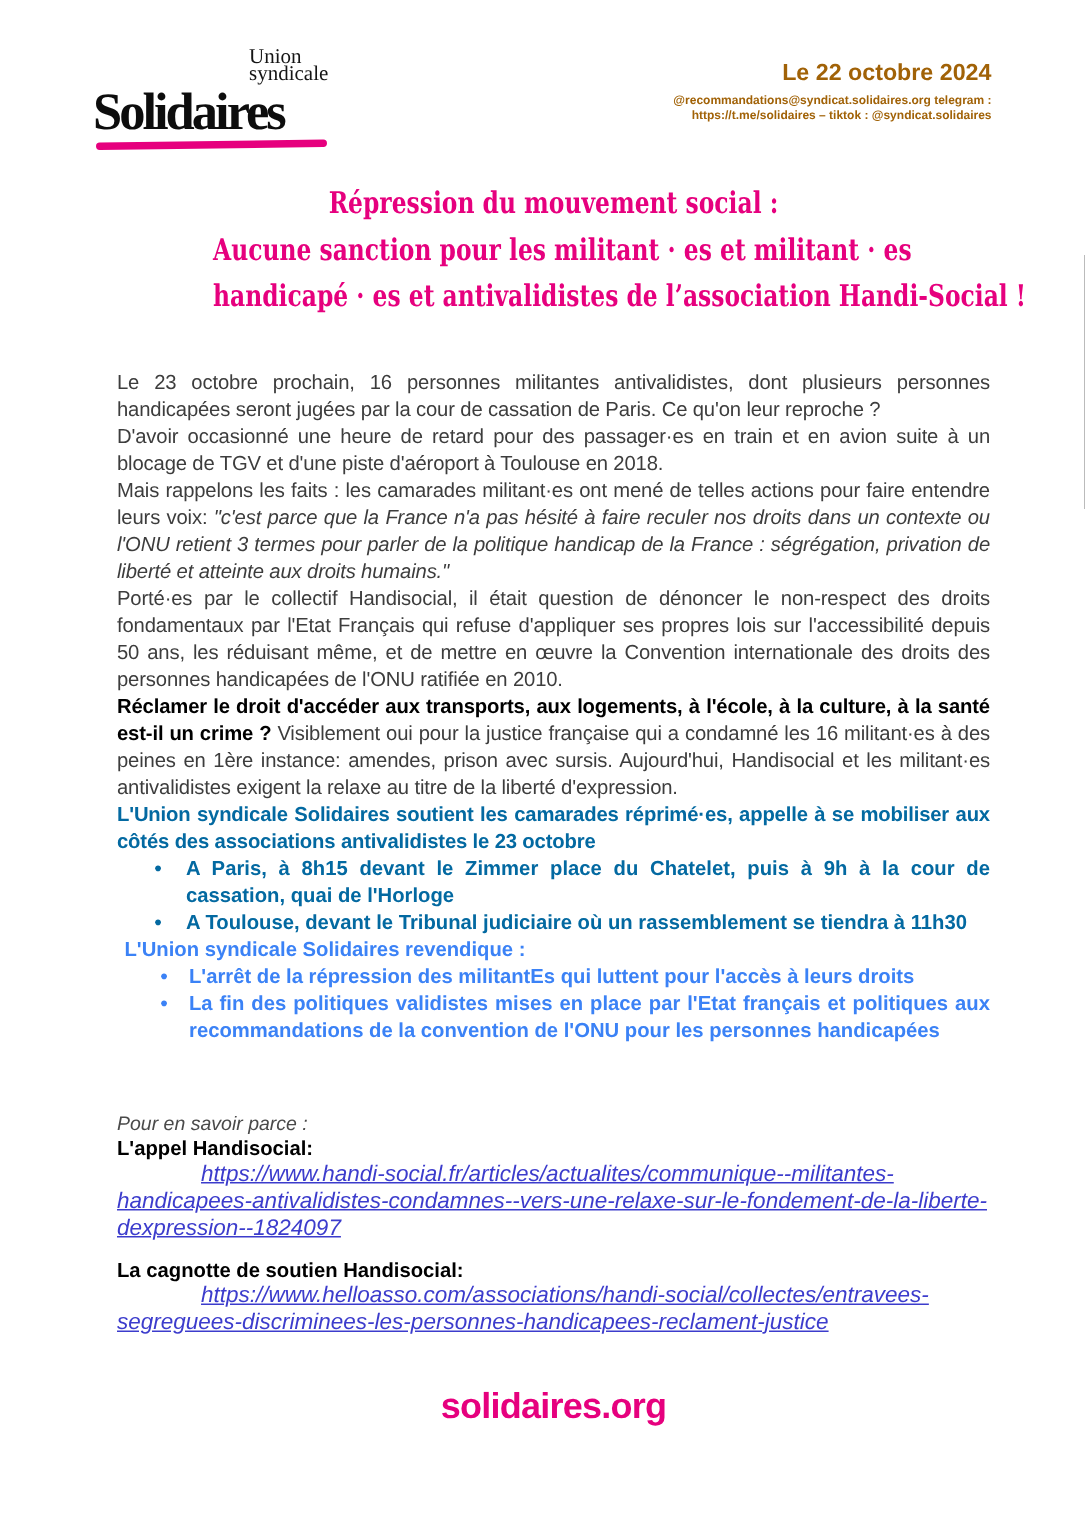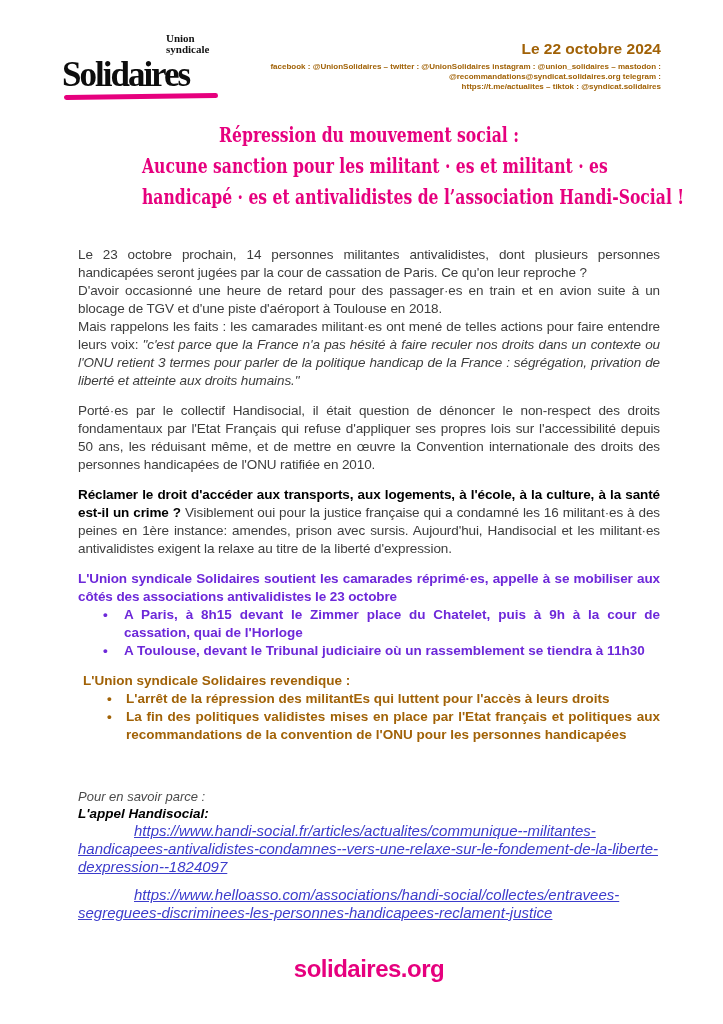--- a/index.html
+++ b/index.html
@@ -12,21 +12,21 @@
     overflow:hidden;
     font-family:"Liberation Sans", sans-serif;
     color:#3d3d3d;
   }
 
   
   .logo { position:absolute; left:62px; top:33px; width:170px; }
   .logo-sub {
     padding-left:104px;
     font-family:"Liberation Serif", serif;
-    font-weight:bold; font-size:11px; line-height:11px; color:#151515;
+    font-weight:normal; font-size:14px; line-height:11px; color:#151515;
   }
   .logo-main {
     font-family:"Liberation Serif", serif;
     font-weight:bold; font-size:35px; line-height:36px;
     letter-spacing:-2px; color:#0d0d0d;
     margin-top:2px;
   }
   .logo-underline {
     width:154px; height:5px; margin-top:1px; margin-left:2px;
     background:#e6007e; border-radius:3px;
@@ -44,37 +44,37 @@
 
   .doc-title { text-align:center; color:#e6007e; margin-bottom:33px; }
   .title-line {
     font-family:"DejaVu Serif", serif;
     font-weight:bold; font-size:20px; line-height:31px;
     white-space:nowrap;
     transform:scaleX(0.78); transform-origin:50% 50%;
   }
 
   .para { font-size:13.5px; line-height:18px; text-align:justify; letter-spacing:-0.1px; }
-  .gap12 { margin-top:12px; }
+  .gap12 { }
   .quote-italic { font-style:italic; }
   .bold-black { font-weight:bold; color:#000; }
 
-  .black-section { color:#6d28d9; font-weight:bold; }
+  .black-section { color:#0369a1; font-weight:bold; }
   .bullet-item { position:relative; padding-left:46px; text-align:justify; font-size:13.5px; line-height:18px; }
   .bullet-item .dot { position:absolute; left:25px; top:0; }
 
-  .pink-section { color:#a16207; font-weight:bold; }
+  .pink-section { color:#3b82f6; font-weight:bold; }
   .pink-section .section-heading { padding-left:5px; font-size:13.5px; line-height:18px; }
   .pink-section .bullet-item { padding-left:48px; }
   .pink-section .bullet-item .dot { left:29px; }
 
   
   .more-info { margin-top:44px; font-size:13px; line-height:17px; }
   .info-label { font-style:italic; color:#4a4a4a; }
-  .info-title { font-weight:bold; font-style:italic; color:#000; font-size:13.5px; }
+  .info-title { font-weight:bold; color:#000; font-size:13.5px; }
   .info-link {
     display:block;
     color:#3c3ccc; font-style:italic; text-decoration:underline;
     text-indent:56px; font-size:15px; line-height:18px;
     overflow-wrap:break-word;
     cursor:pointer;
   }
   .info-item2 { margin-top:10px; }
 
   
@@ -92,35 +92,34 @@
     <div class="logo-sub">
       <div>Union</div>
       <div>syndicale</div>
     </div>
     <div class="logo-main">Solidaires</div>
     <div class="logo-underline"></div>
   </div>
 
   <div class="header-right">
     <div class="doc-date">Le 22 octobre 2024</div>
-    <div class="social-line">facebook : @UnionSolidaires – twitter : @UnionSolidaires  instagram : @union_solidaires – mastodon :</div>
     <div class="social-line">@recommandations@syndicat.solidaires.org  telegram :</div>
-    <div class="social-line">https://t.me/actualites – tiktok : @syndicat.solidaires</div>
+    <div class="social-line">https://t.me/solidaires – tiktok : @syndicat.solidaires</div>
   </div>
 
   <div class="main">
 
     <div class="doc-title">
       <div class="title-line">Répression du mouvement social :</div>
       <div class="title-line">Aucune sanction pour les militant · es et militant · es</div>
       <div class="title-line">handicapé · es et antivalidistes de l’association Handi-Social !</div>
     </div>
 
     <div>
-      <p class="para">Le 23 octobre prochain, 14 personnes militantes antivalidistes, dont plusieurs personnes handicapées seront jugées par la cour de cassation de Paris. Ce qu'on leur reproche ?</p>
+      <p class="para">Le 23 octobre prochain, 16 personnes militantes antivalidistes, dont plusieurs personnes handicapées seront jugées par la cour de cassation de Paris. Ce qu'on leur reproche ?</p>
       <p class="para">D'avoir occasionné une heure de retard pour des passager·es en train et en avion suite à un blocage de TGV et d'une piste d'aéroport à Toulouse en 2018.</p>
       <p class="para"><span>Mais rappelons les faits : les camarades militant·es ont mené de telles actions pour faire entendre leurs voix: </span><span class="quote-italic">"c'est parce que la France n'a pas hésité à faire reculer nos droits dans un contexte ou l'ONU retient 3 termes pour parler de la politique handicap de la France : ségrégation, privation de liberté et atteinte aux droits humains."</span></p>
     </div>
 
     <p class="para gap12">Porté·es par le collectif Handisocial, il était question de dénoncer le non-respect des droits fondamentaux par l'Etat Français qui refuse d'appliquer ses propres lois sur l'accessibilité depuis 50 ans, les réduisant même, et de mettre en œuvre la Convention internationale des droits des personnes handicapées de l'ONU ratifiée en 2010.</p>
 
     <p class="para gap12"><span class="bold-black">Réclamer le droit d'accéder aux transports, aux logements, à l'école, à la culture, à la santé est-il un crime ? </span><span>Visiblement oui pour la justice française qui a condamné les 16 militant·es à des peines en 1ère instance: amendes, prison avec sursis. Aujourd'hui, Handisocial et les militant·es antivalidistes exigent la relaxe au titre de la liberté d'expression.</span></p>
 
     <div class="black-section gap12">
       <p class="para">L'Union syndicale Solidaires soutient les camarades réprimé·es, appelle à se mobiliser aux côtés des associations antivalidistes le 23 octobre</p>
@@ -144,20 +143,21 @@
         <span class="dot">•</span>
         <span>La fin des politiques validistes mises en place par l'Etat français et politiques aux recommandations de la convention de l'ONU pour les personnes handicapées</span>
       </div>
     </div>
 
     <div class="more-info">
       <div class="info-label">Pour en savoir parce :</div>
       <div class="info-title">L'appel Handisocial:</div>
       <a class="info-link">https://www.handi-social.fr/articles/actualites/communique--militantes-handicapees-antivalidistes-condamnes--vers-une-relaxe-sur-le-fondement-de-la-liberte-dexpression--1824097</a>
       <div class="info-item2">
+        <div class="info-title">La cagnotte de soutien Handisocial:</div>
         <a class="info-link">https://www.helloasso.com/associations/handi-social/collectes/entravees-segreguees-discriminees-les-personnes-handicapees-reclament-justice</a>
       </div>
     </div>
 
     <div class="site-footer">solidaires.org</div>
 
   </div>
 </div>
 
 </body></html>

